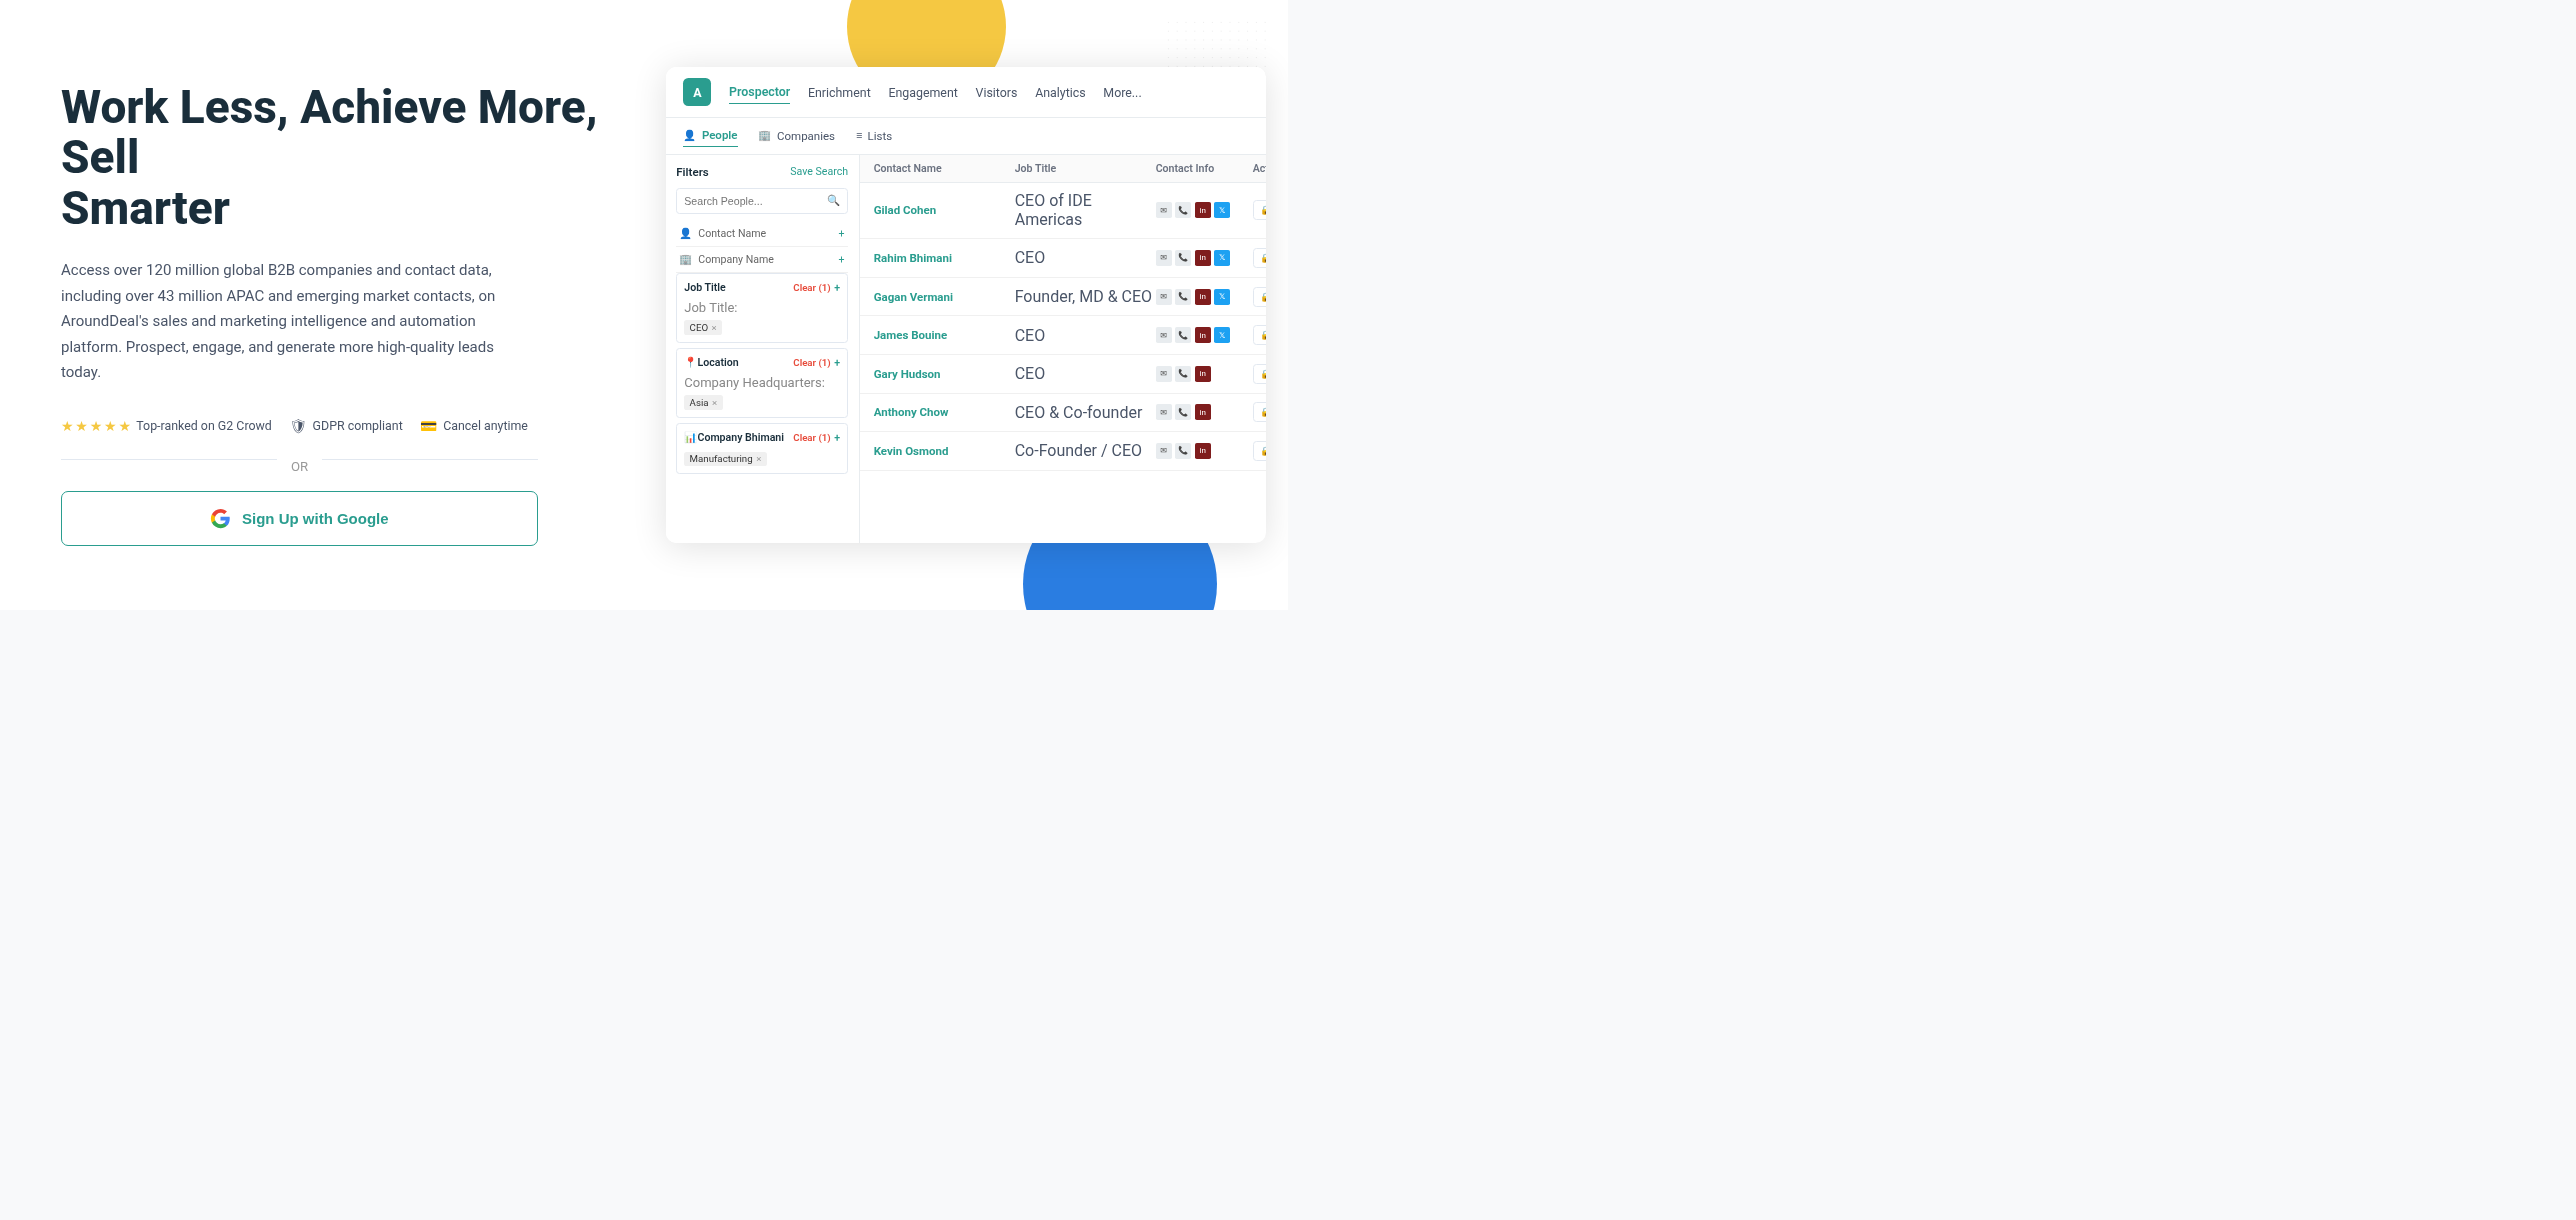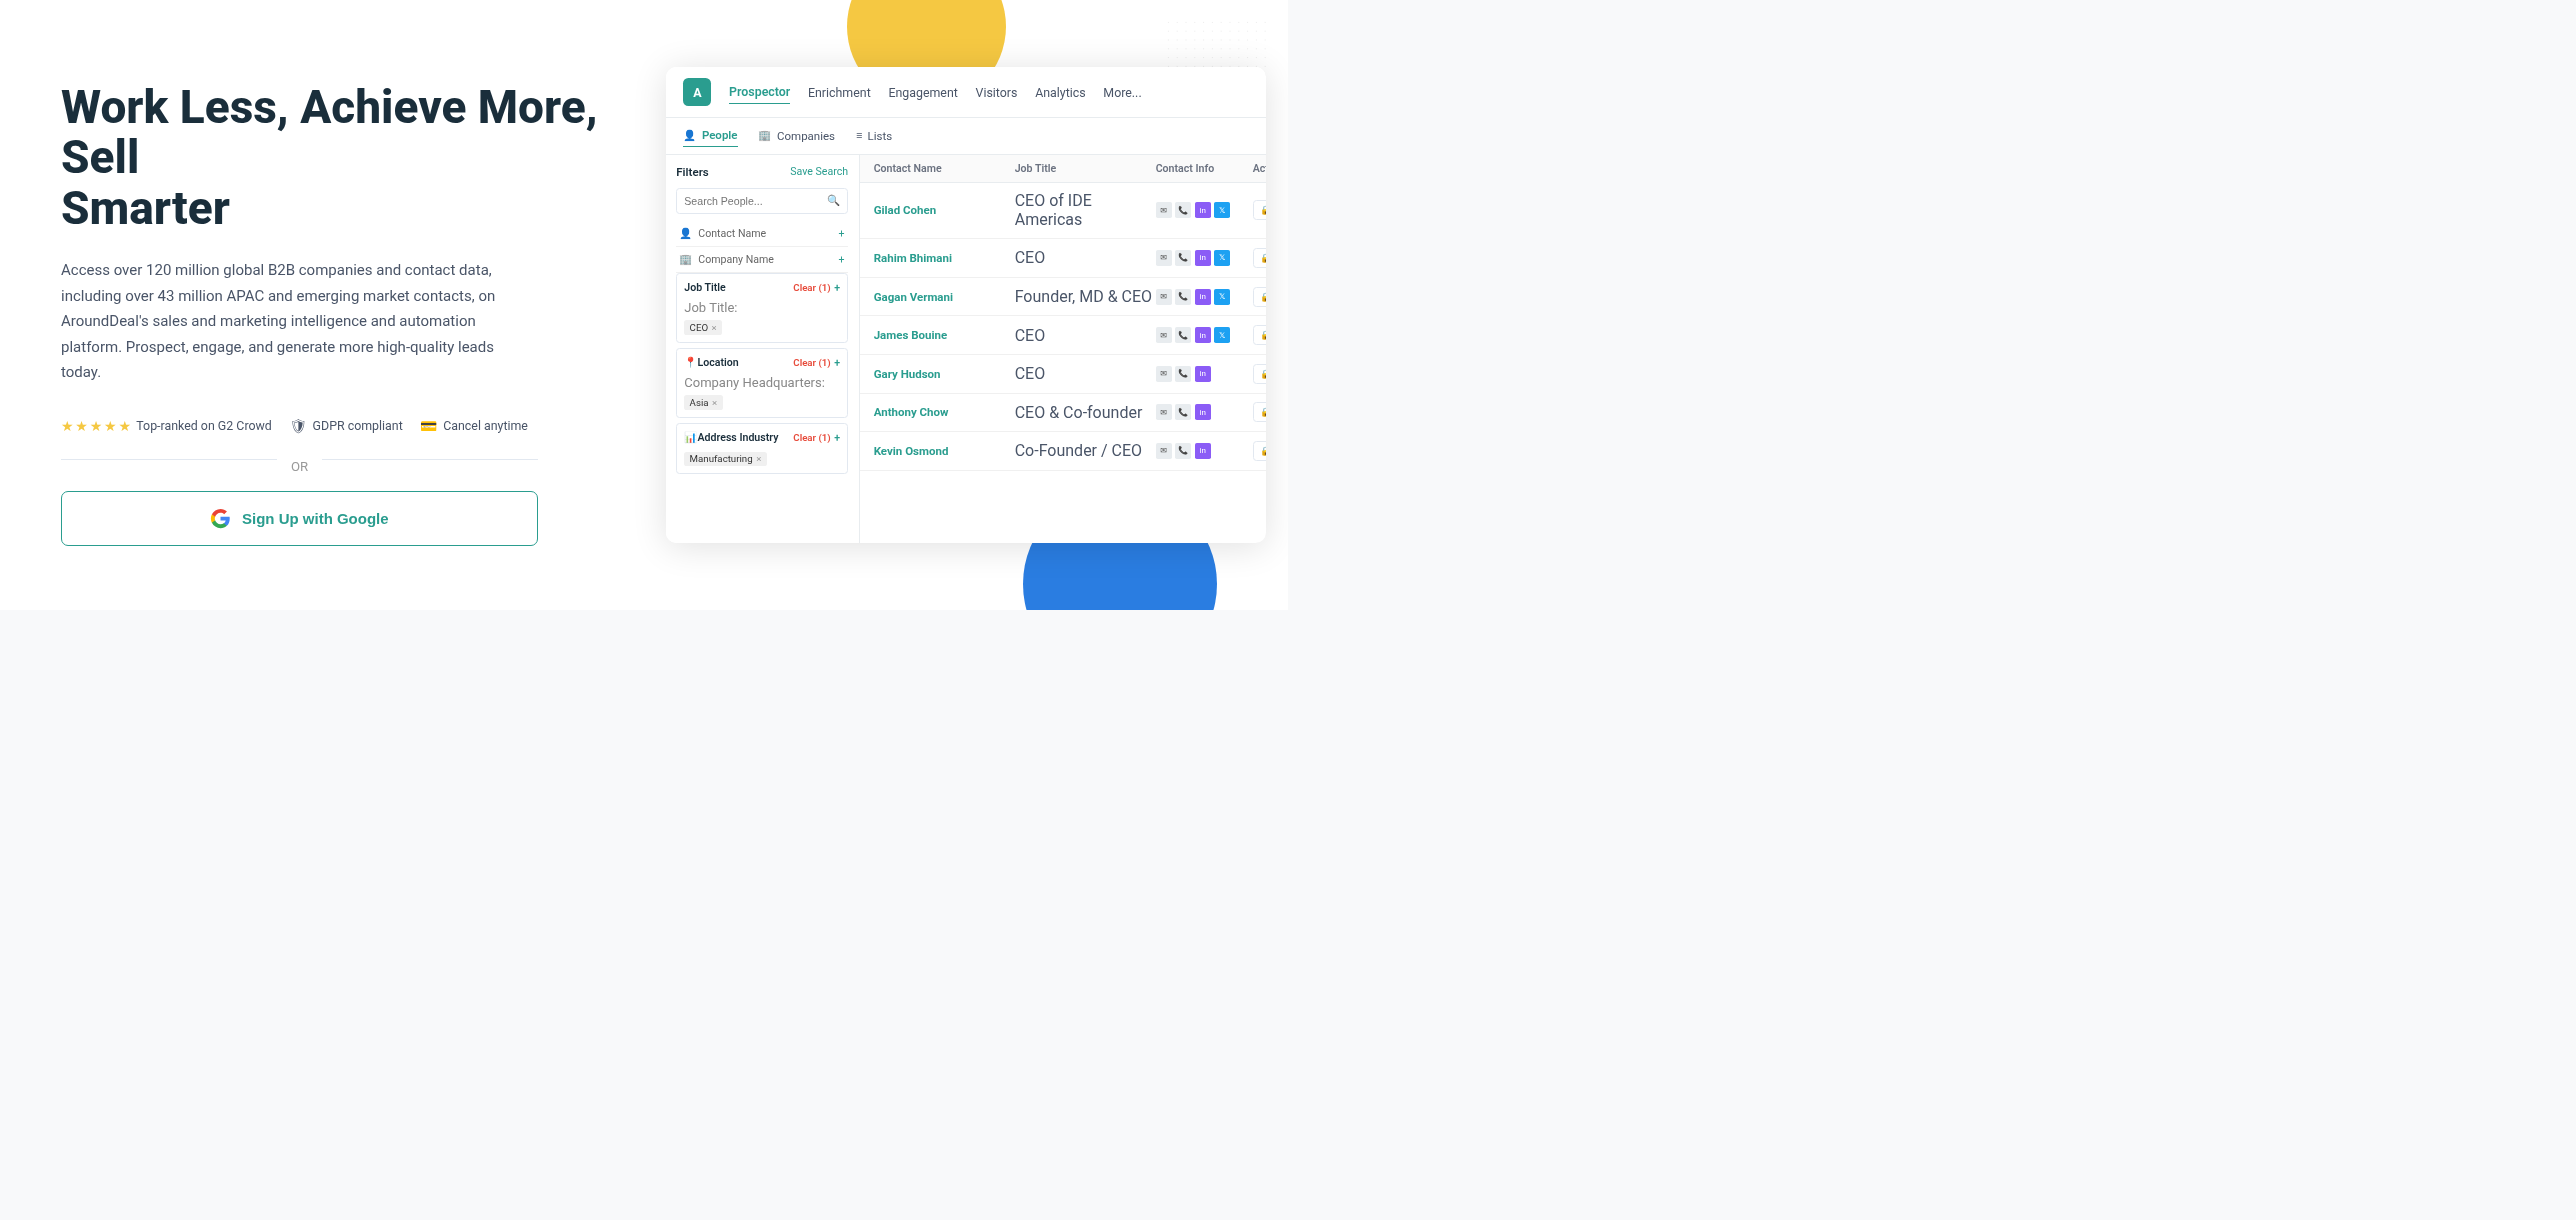--- a/index.html
+++ b/index.html
@@ -413,21 +413,21 @@
       width: 16px;
       height: 16px;
       border-radius: 1.8px;
       background: #e8ecef;
       display: flex;
       align-items: center;
       justify-content: center;
       font-size: 8px;
       color: #555;
     }
-    .info-icon.linkedin { background: #8b5cf6; color: white; }
+    .info-icon.linkedin { background: #7f1d1d; color: white; }
     .info-icon.twitter { background: #1da1f2; color: white; }
 
     .show-contact-btn {
       display: flex;
       align-items: center;
       gap: 3.5px;
       border: 0.9px solid #e2e8f0;
       border-radius: 3.5px;
       padding: 3.5px 7px;
       font-size: 9.7px;
@@ -575,21 +575,21 @@
             <div class="filter-sub">Company Headquarters:</div>
             <span class="tag">
               <span>Asia</span>
               <span class="tag-x">×</span>
             </span>
           </div>
 
           <div class="filter-section">
             <div class="filter-section-header">
               <span>📊 </span>
-              <span>Address Industry</span>
+              <span>Company Bhimani</span>
               <span class="clear-btn">Clear (1)</span>
               <span class="plus-btn">+</span>
             </div>
             <span class="tag">
               <span>Manufacturing</span>
               <span class="tag-x">×</span>
             </span>
           </div>
 
         </div>

